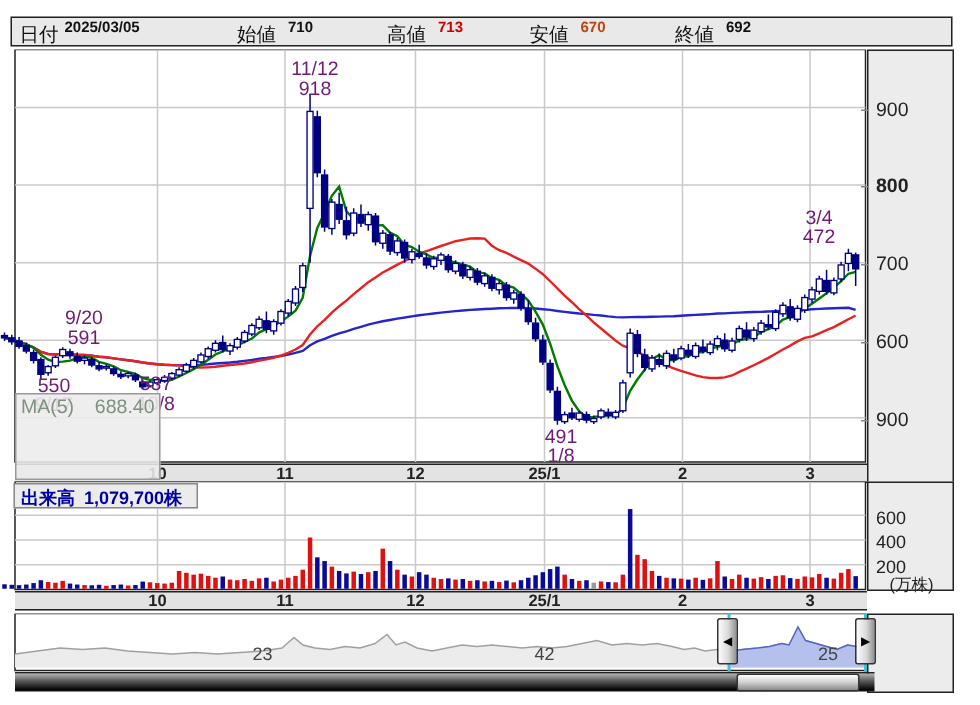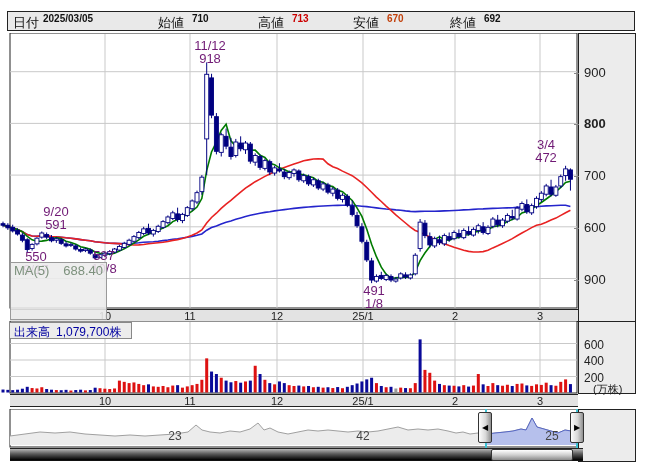--- a/index.html
+++ b/index.html
@@ -9,35 +9,35 @@
   #header{position:absolute;left:7px;top:11px;width:628px;height:20px;background:#e9e9e9;
           border:1px solid #222;box-sizing:border-box;font-size:13px;color:#111;}
   #header span{position:absolute;top:2px;white-space:nowrap;}
   .hlabel{font-weight:normal;}
   .hval{font-weight:bold;font-size:10px;top:1px !important;}
   .axis-panel{position:absolute;background:#ececec;border:1px solid #222;box-sizing:border-box;}
   .axis-label{position:absolute;left:5px;font-size:13px;color:#222;}
   .vol-axis-label{position:absolute;left:5px;font-size:12px;color:#222;}
   .strip{position:absolute;left:10px;width:568px;background:#e3e3e3;border-top:1px solid #222;
          border-bottom:1px solid #222;box-sizing:border-box;}
-  .strip-label{position:absolute;top:0px;font-size:11px;color:#222;transform:translateX(-50%);}
+  .strip-label{position:absolute;top:0px;font-size:11px;color:#222;transform:translateX(-50%);font-weight:bold;}
   svg{position:absolute;}
   
   .anno{position:absolute;transform:translateX(-50%);text-align:center;font-size:13px;
         line-height:13px;color:#701a75;z-index:2;white-space:nowrap;}
   
   #ma-legend{position:absolute;left:10px;top:262px;width:97px;height:58px;
              background:rgba(236,236,236,0.88);border:1px solid #999;box-sizing:border-box;
              z-index:3;font-size:13px;line-height:16px;padding:0 3px;}
   .ma-row{display:flex;justify-content:space-between;}
   
   #vol-box{position:absolute;left:9px;top:322px;height:17px;background:#ececec;
            border:1px solid #888;box-sizing:border-box;z-index:3;font-size:12px;
            color:#0000a0;padding:1px 4px;white-space:nowrap;}
-  #vol-box span{margin-right:6px;}
+  #vol-box span{margin-right:6px;font-weight:bold;}
   
   .year-label{position:absolute;font-size:12px;color:#444;transform:translateX(-50%);z-index:2;}
   .nav-handle{position:absolute;top:412px;width:14px;height:31px;
               background:linear-gradient(to right,#fdfdfd 0%,#d8d8d8 55%,#8f8f8f 100%);
               border:1px solid #333;border-radius:2px;box-sizing:border-box;z-index:4;
               font-size:8px;color:#000;text-align:center;line-height:29px;padding:0;cursor:pointer;}
   .cyan-line{position:absolute;top:409px;width:2px;height:39px;background:#3fc3d4;z-index:3;}
   
   #sb-track{position:absolute;left:10px;top:448px;width:573px;height:13px;
             background:linear-gradient(to bottom,#b5b5b5 0%,#5a5a5a 45%,#000 100%);

